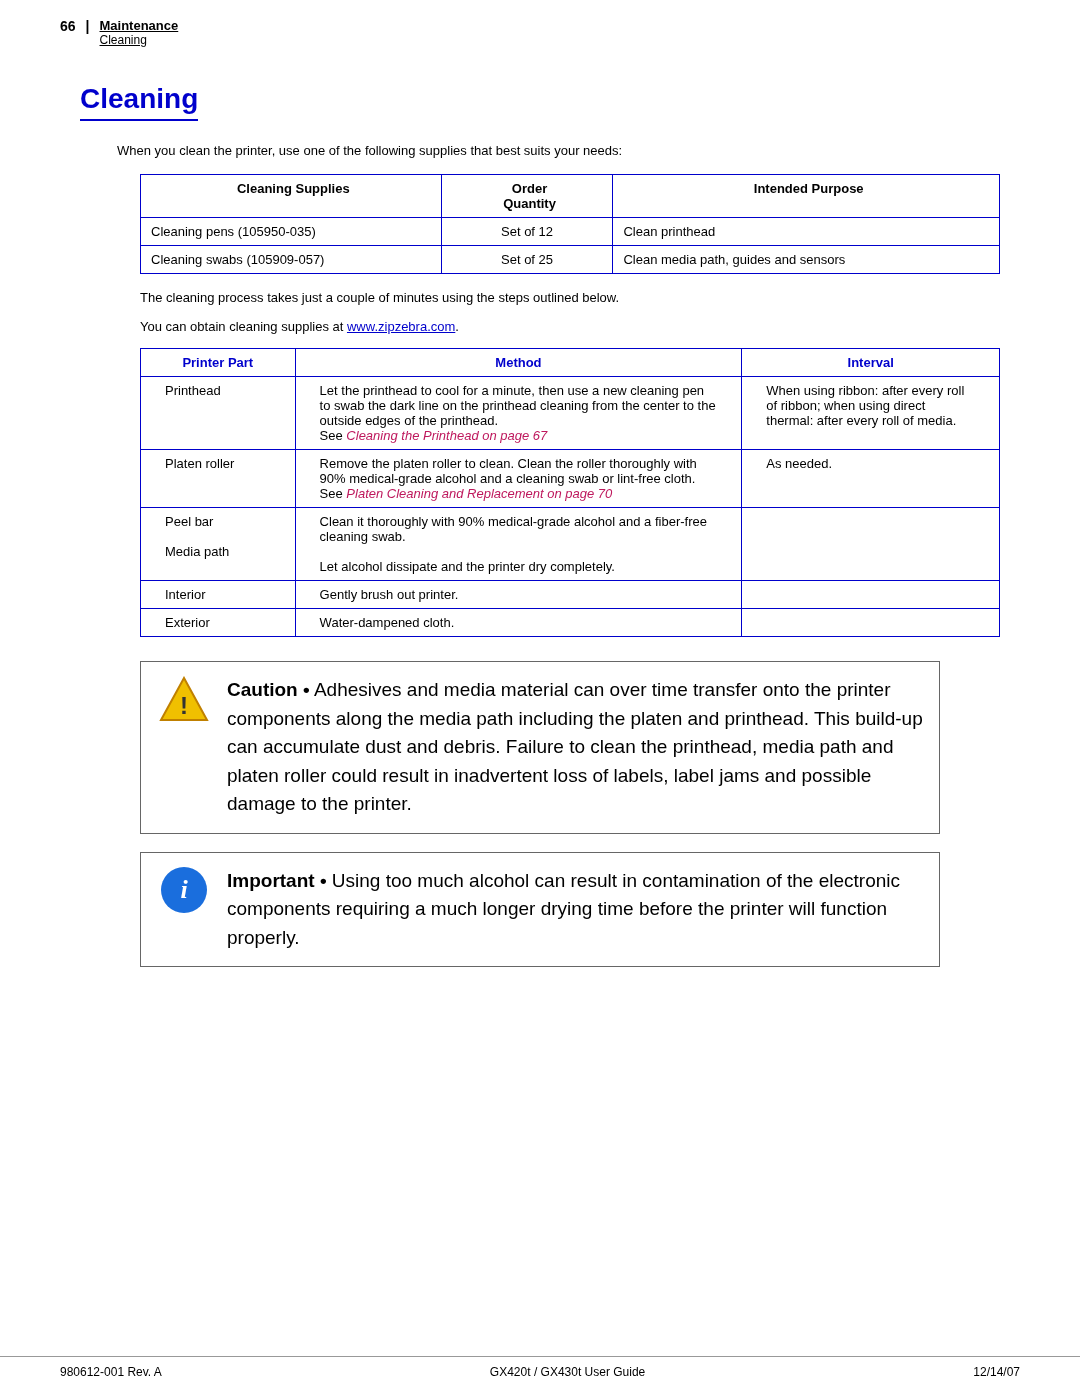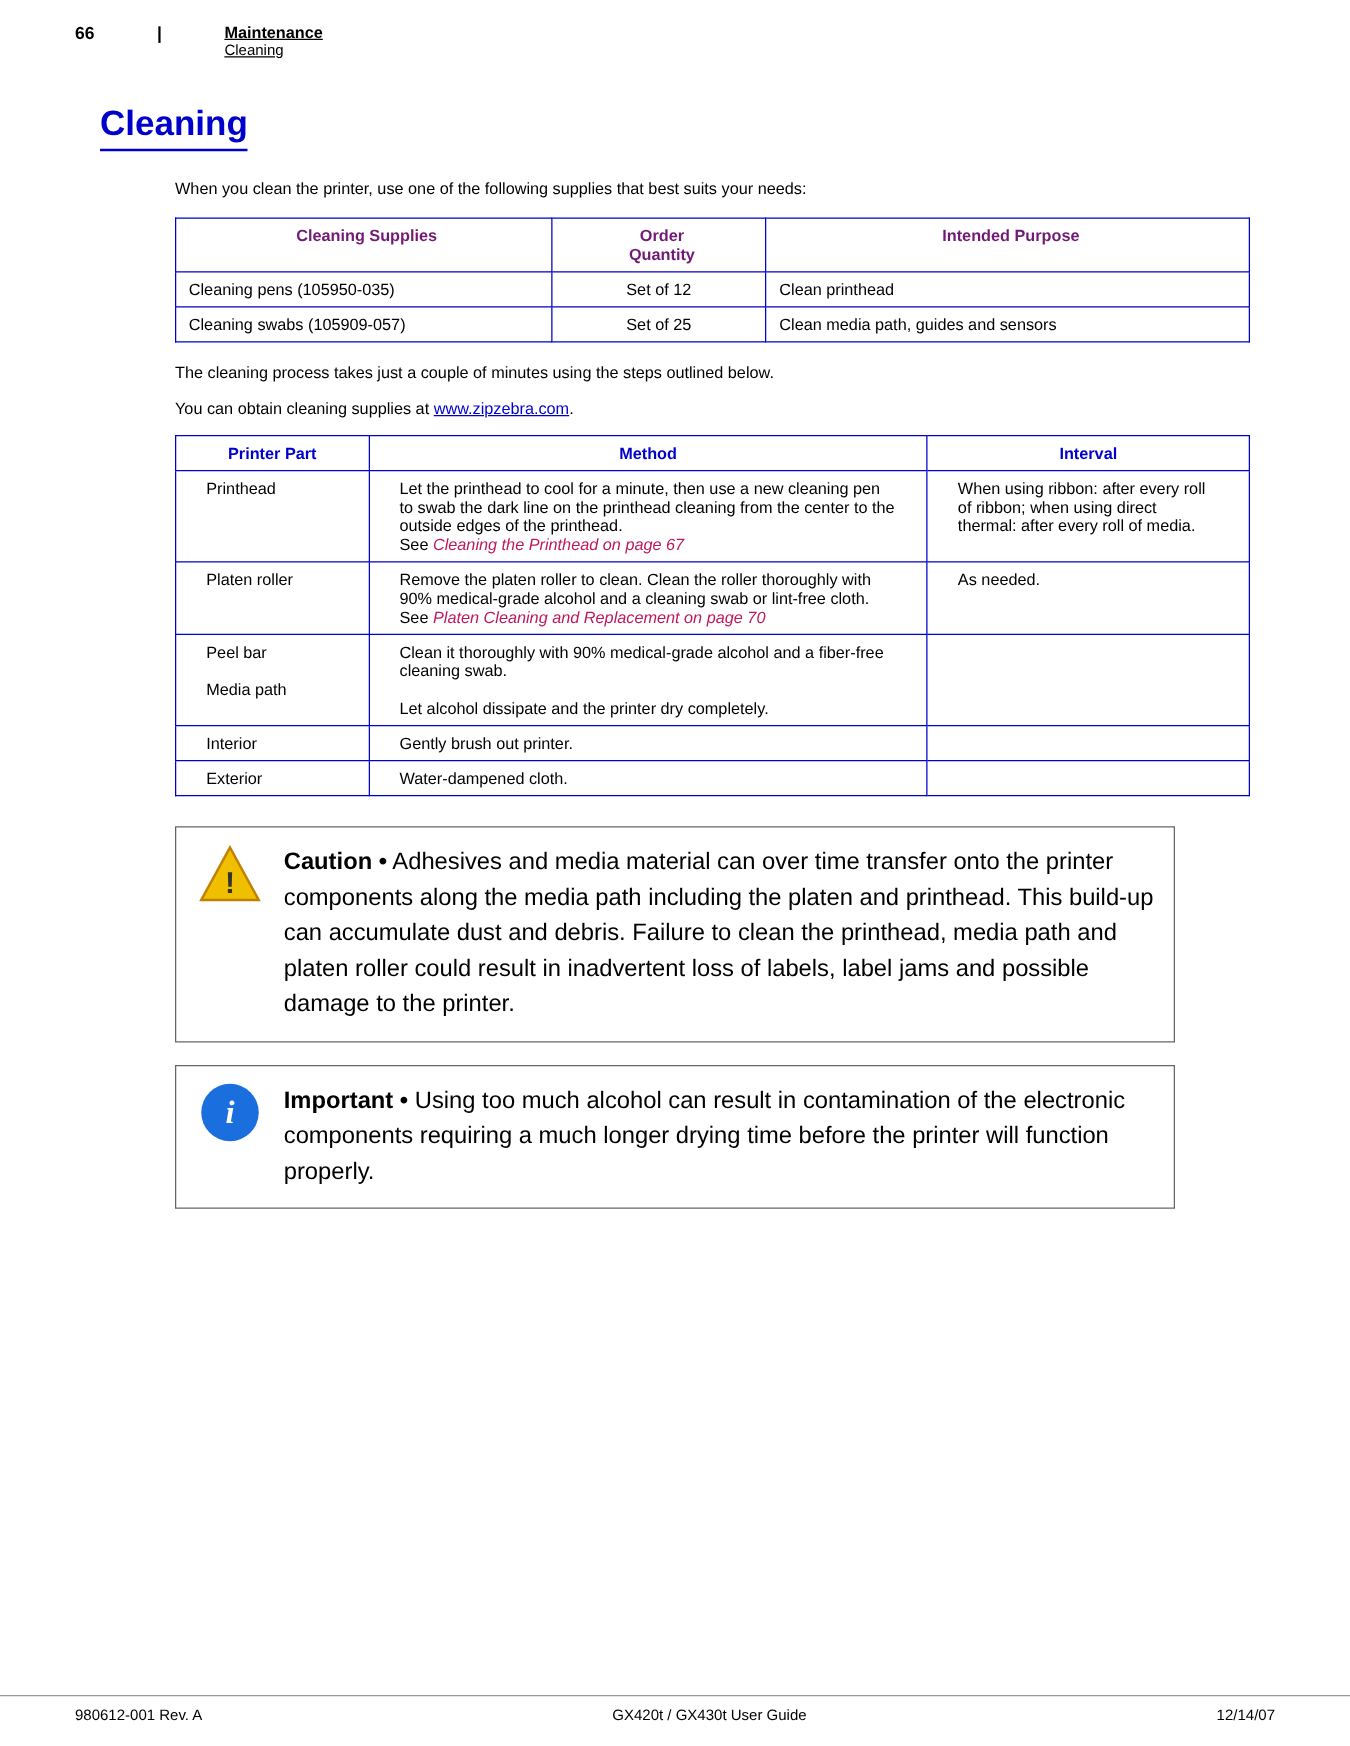--- a/index.html
+++ b/index.html
@@ -17,21 +17,20 @@
       min-height: 1397px;
       padding: 0;
       position: relative;
     }
     
     .header {
       display: flex;
       align-items: flex-start;
       padding: 18px 60px 6px 60px;
       border-bottom: none;
-      gap: 40px;
     }
     .header-page-num {
       font-weight: bold;
       font-size: 14px;
       color: #000;
       margin-right: 10px;
     }
     .header-divider {
       font-weight: bold;
       font-size: 14px;
@@ -60,40 +59,40 @@
       font-weight: bold;
       color: #0000cc;
       margin-bottom: 22px;
       border-bottom: 2px solid #0000cc;
       padding-bottom: 4px;
       display: inline-block;
     }
     .intro-text {
       font-size: 13px;
       margin-bottom: 16px;
-      margin-left: 60px;
+      margin-left: 37px;
     }
     
     table {
       border-collapse: collapse;
       width: 100%;
       margin-bottom: 16px;
     }
     .supplies-table {
       margin-left: 60px;
       width: calc(100% - 60px);
     }
     .supplies-table th, .supplies-table td {
       border: 1px solid #0000cc;
       padding: 6px 10px;
       vertical-align: top;
     }
     .supplies-table th {
       background: #fff;
-      color: #701a75;
+      color: #000000;
       font-weight: bold;
       font-size: 13px;
       padding-left: 15px;
     }
     .supplies-table td {
       font-size: 13px;
     }
     .col-supplies { width: 35%; }
     .col-order { width: 20%; text-align: center; }
     .col-intended { width: 45%; }

